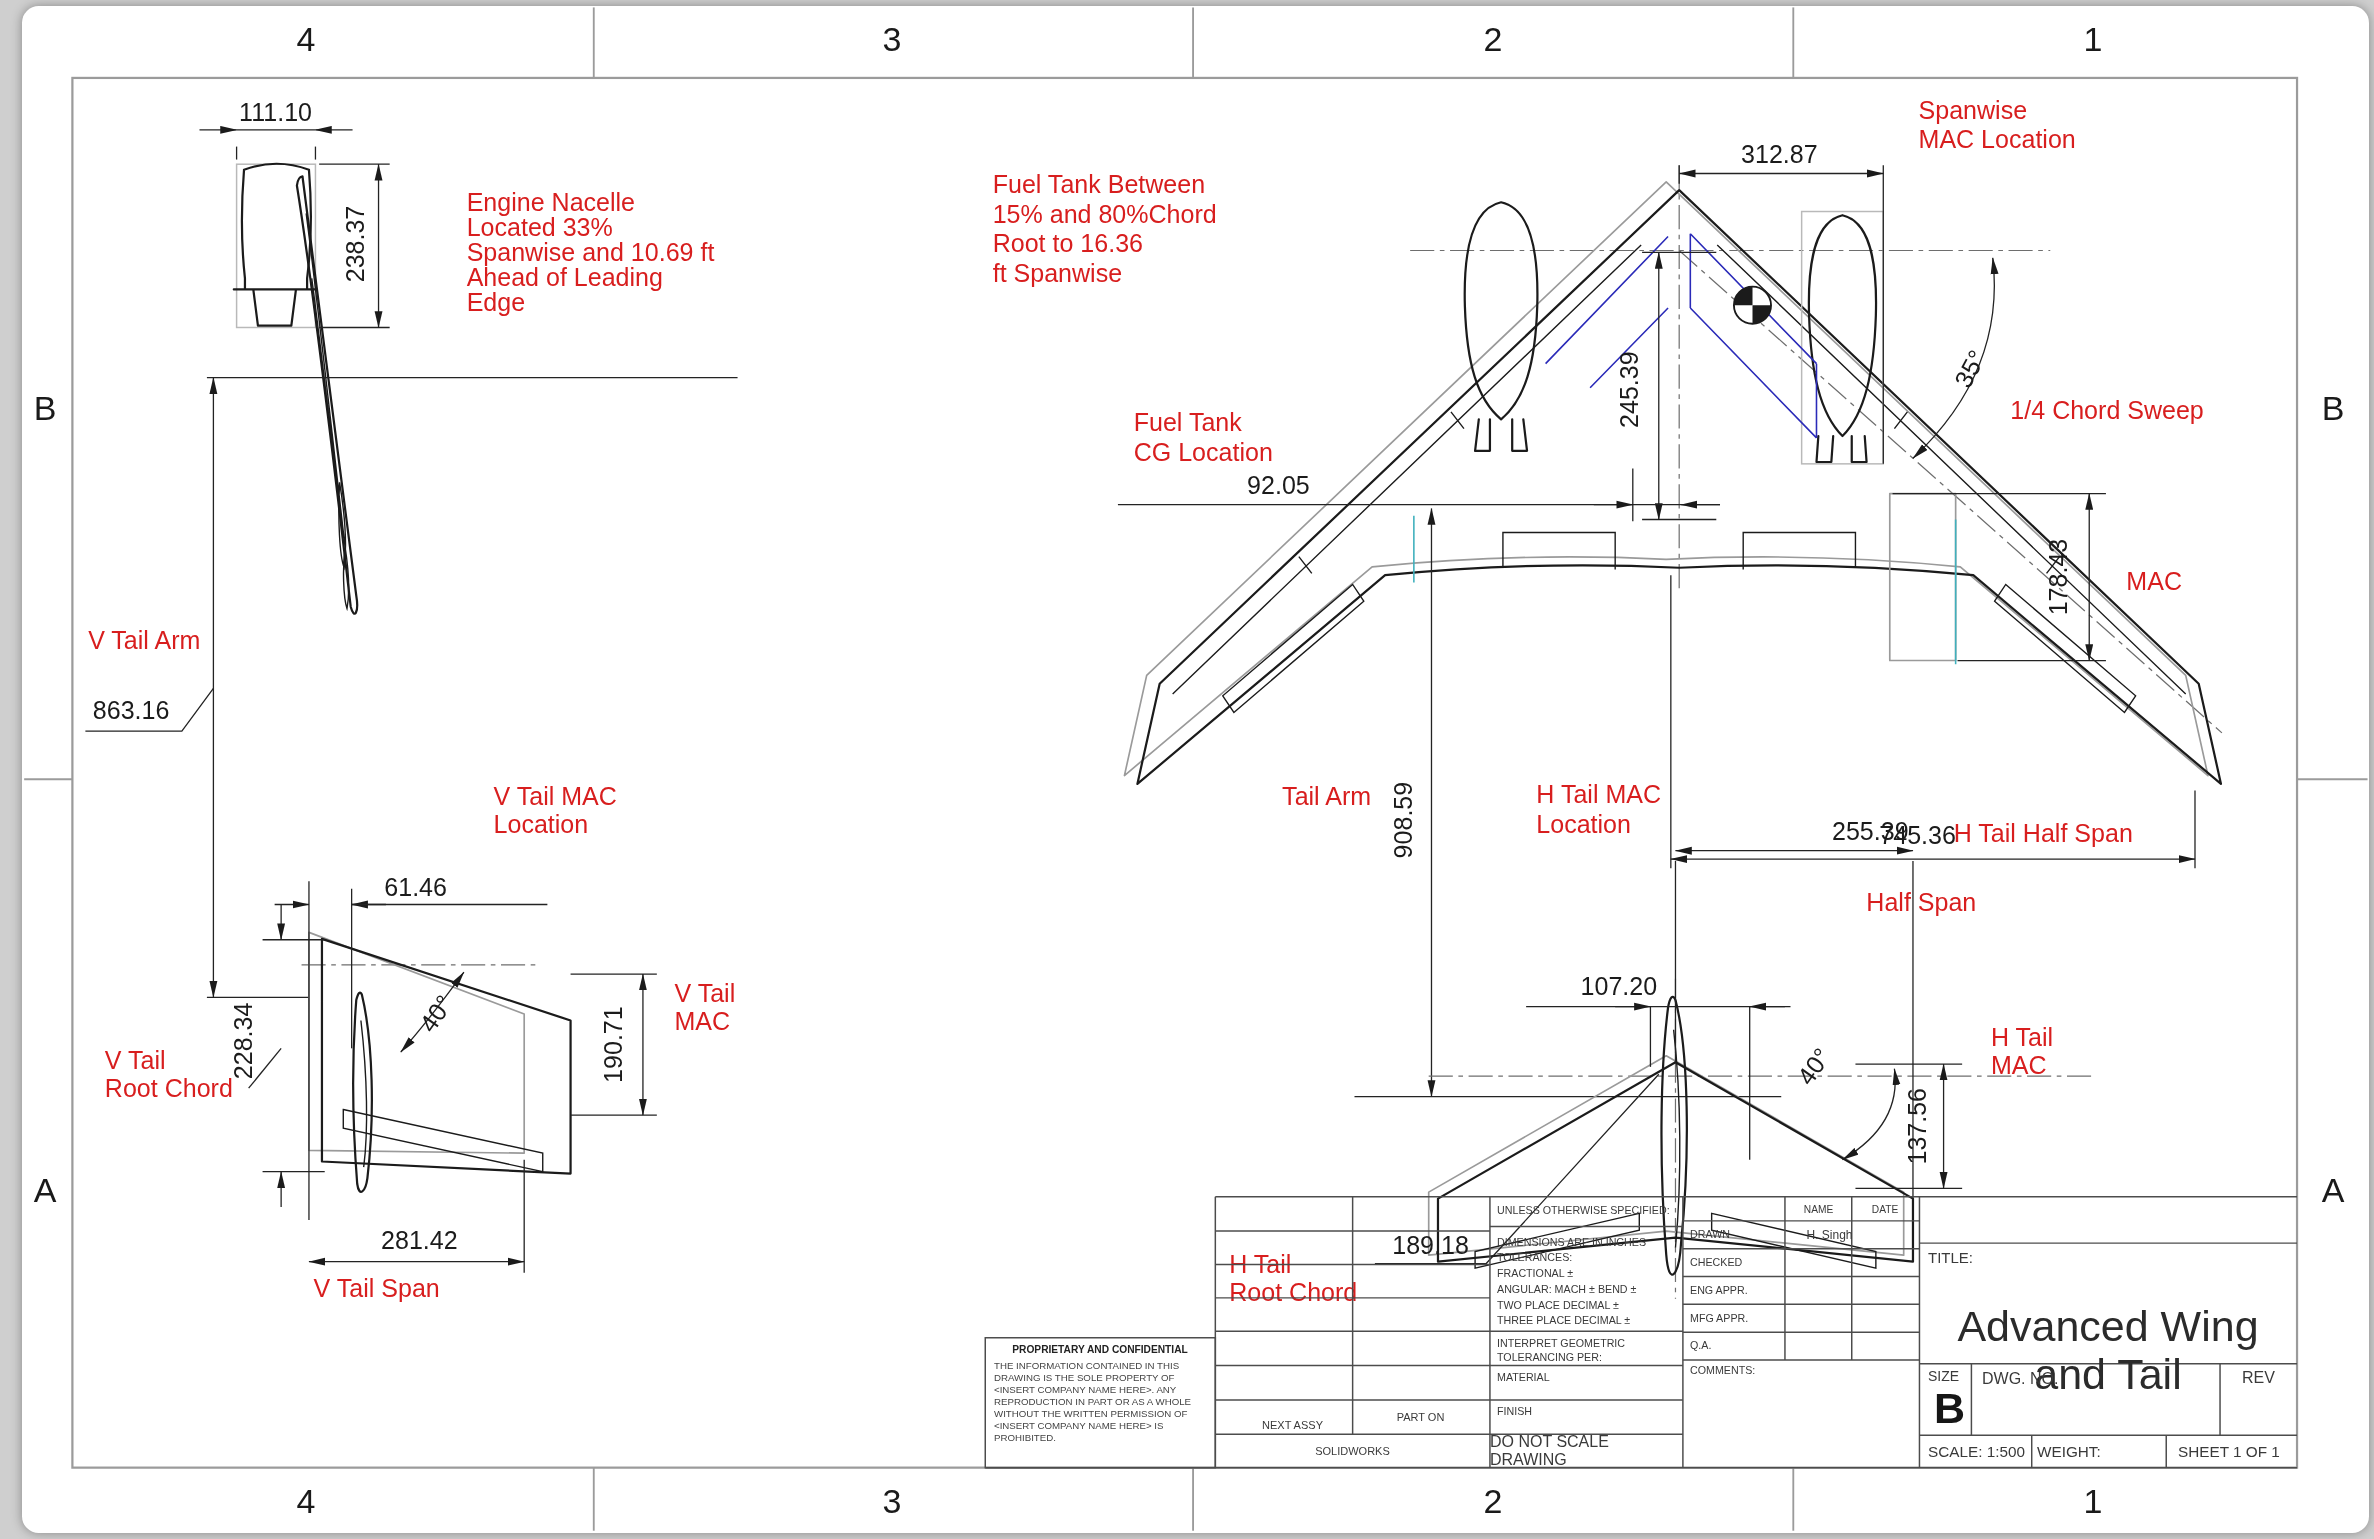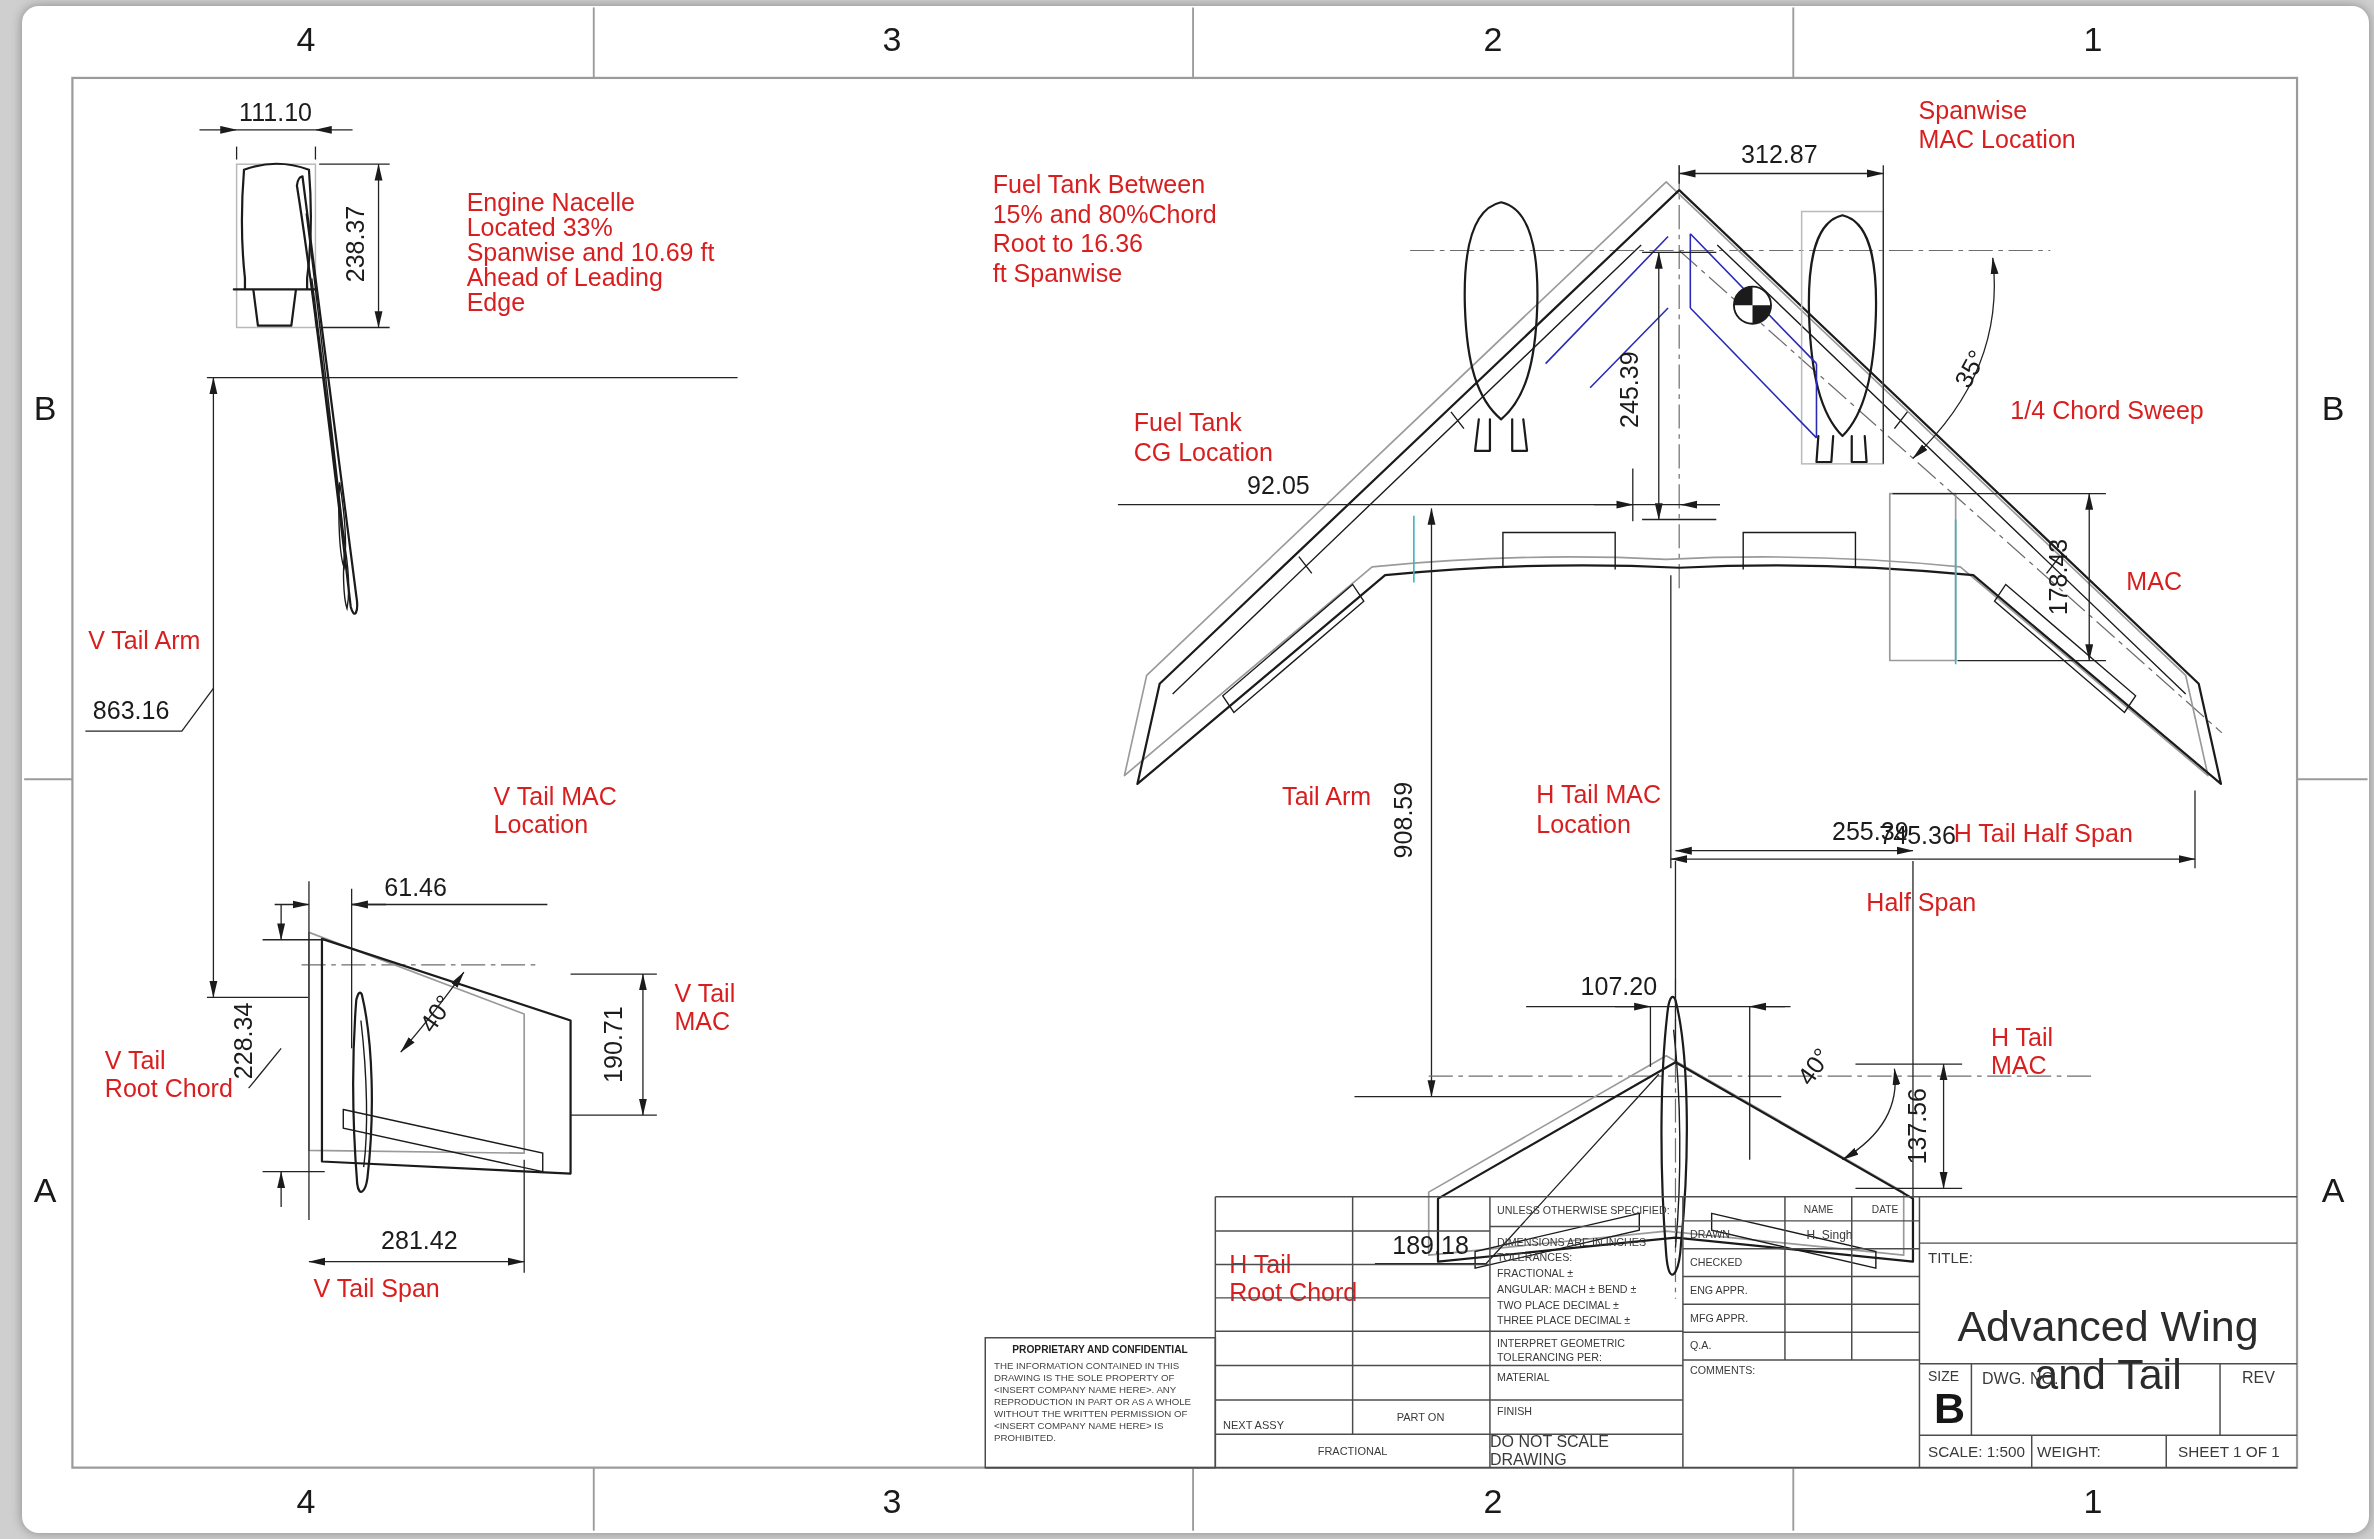--- a/index.html
+++ b/index.html
@@ -325,23 +325,23 @@
   <div class="zone" style="left:1493px;top:1501px">2</div>
   <div class="zone" style="left:2093px;top:1501px">1</div>
   <div class="zone" style="left:45px;top:408px">B</div>
   <div class="zone" style="left:45px;top:1190px">A</div>
   <div class="zone" style="left:2333px;top:408px">B</div>
   <div class="zone" style="left:2333px;top:1190px">A</div>
 
   <div class="cellc" style="left:985px;top:1341px;width:230px;height:16.7px;font-size:10.2px;font-weight:700;color:#222">PROPRIETARY AND CONFIDENTIAL</div>
   <div class="pcbody">THE INFORMATION CONTAINED IN THIS DRAWING IS THE SOLE PROPERTY OF &lt;INSERT COMPANY NAME HERE&gt;.  ANY REPRODUCTION IN PART OR AS A WHOLE WITHOUT THE WRITTEN PERMISSION OF &lt;INSERT COMPANY NAME HERE&gt; IS PROHIBITED.</div>
 
-  <div class="cellc" style="left:1185px;top:1400px;width:137px;height:50px;font-size:11px">NEXT ASSY</div>
+  <div class="cellc" style="left:1224px;top:1400px;width:137px;height:50px;font-size:11px">NEXT ASSY</div>
   <div class="cellc" style="left:1352px;top:1400px;width:137px;height:34px;font-size:11px">PART ON</div>
-  <div class="cellc" style="left:1215px;top:1434px;width:275px;height:33px;font-size:11px">FRACTIONAL</div>
+  <div class="cellc" style="left:1215px;top:1434px;width:275px;height:33px;font-size:11px">SOLIDWORKS</div>
 
   <div class="lbl" style="left:1497px;top:1204px;font-size:10.7px">UNLESS OTHERWISE SPECIFIED:</div>
   <div class="lbl" style="left:1497px;top:1236px;font-size:10.7px">DIMENSIONS ARE IN INCHES</div>
   <div class="lbl" style="left:1497px;top:1251px;font-size:10.7px">TOLERANCES:</div>
   <div class="lbl" style="left:1497px;top:1267px;font-size:10.7px">FRACTIONAL ±</div>
   <div class="lbl" style="left:1497px;top:1283px;font-size:10.7px">ANGULAR: MACH ±    BEND ±</div>
   <div class="lbl" style="left:1497px;top:1299px;font-size:10.7px">TWO PLACE DECIMAL    ±</div>
   <div class="lbl" style="left:1497px;top:1314px;font-size:10.7px">THREE PLACE DECIMAL  ±</div>
   <div class="lbl" style="left:1497px;top:1337px;font-size:10.7px">INTERPRET GEOMETRIC</div>
   <div class="lbl" style="left:1497px;top:1351px;font-size:10.7px">TOLERANCING PER:</div>

